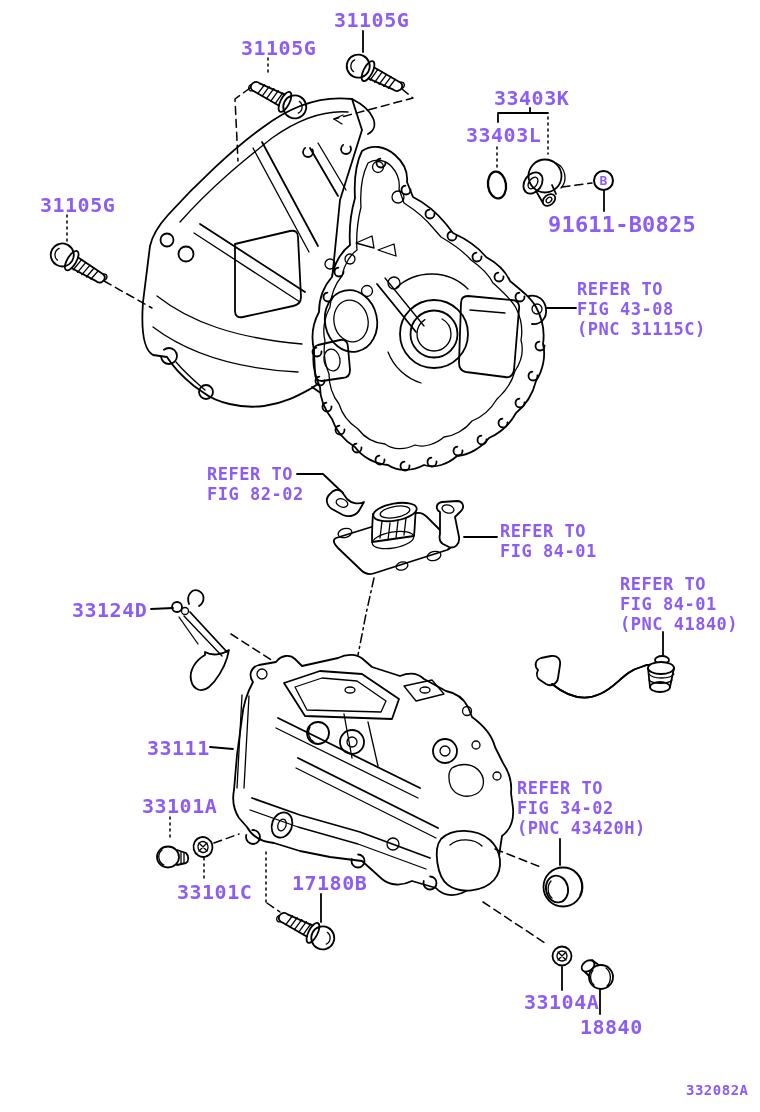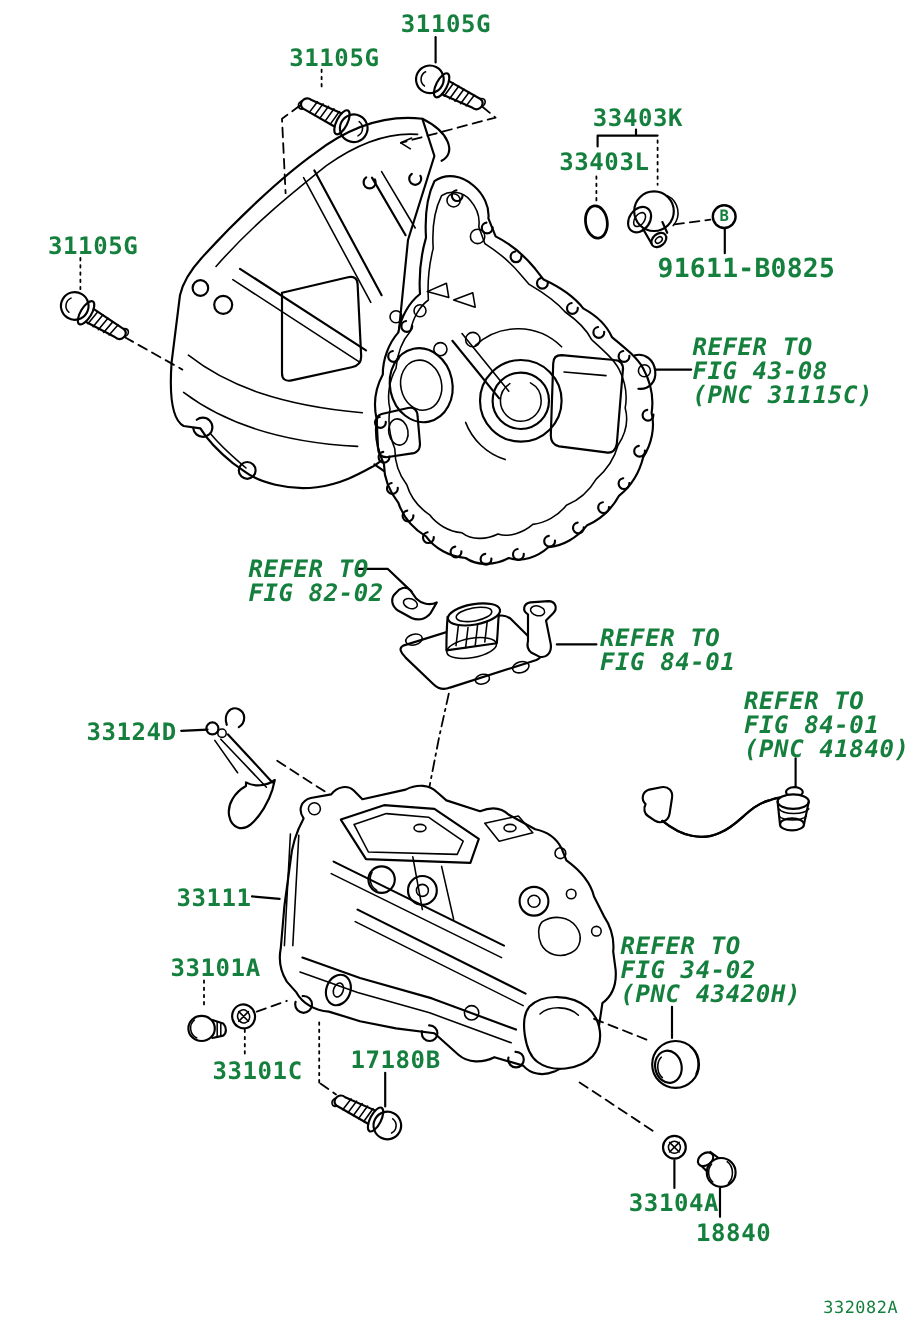--- a/index.html
+++ b/index.html
@@ -1,32 +1,32 @@
 <!DOCTYPE html>
 <html><head>
 <meta charset="utf-8">
 <style>
   html,body{margin:0;padding:0;background:#fff;}
   .canvas{position:relative;width:760px;height:1112px;background:#fff;overflow:hidden;
-          font-family:"DejaVu Sans Mono","Liberation Mono",monospace;color:#15803d;}
+          font-family:"DejaVu Sans Mono","Liberation Mono",monospace;color:#8b5cf6;}
   svg.art{position:absolute;left:0;top:0;}
   svg.art *{stroke:#000;fill:none;stroke-width:1.8;stroke-linecap:round;stroke-linejoin:round;}
   svg.art .fw{fill:#fff;}
   svg.art .thin{stroke-width:1.3;}
   svg.art .thick{stroke-width:2.3;}
   svg.art .dash{stroke-dasharray:8 5;stroke-width:1.5;}
   svg.art .dot{stroke-dasharray:2 4;stroke-width:1.5;}
   svg.art .dashdot{stroke-dasharray:9 4 2 4;stroke-width:1.5;}
   .plabel{position:absolute;font-weight:bold;font-size:20px;letter-spacing:.5px;white-space:nowrap;}
   .plabel.sm{font-size:22px;letter-spacing:.2px;}
-  .ref{position:absolute;font-weight:bold;font-size:20px;line-height:20px;letter-spacing:.5px;white-space:nowrap;font-style:italic;}
+  .ref{position:absolute;font-weight:bold;font-size:17px;line-height:20px;letter-spacing:.5px;white-space:nowrap;}
   .callout-b{position:absolute;left:593px;top:170px;width:21px;height:21px;border:2px solid #000;
              border-radius:50%;box-sizing:border-box;font-size:13px;font-weight:bold;
              display:flex;align-items:center;justify-content:center;background:#fff;}
-  .footer-code{position:absolute;left:686px;top:1082px;font-size:14px;font-weight:normal;letter-spacing:.5px;}
+  .footer-code{position:absolute;left:686px;top:1082px;font-size:14px;font-weight:bold;letter-spacing:.5px;}
 </style>
 </head>
 <body>
 
 <div class="canvas">
 
 <svg class="art" width="760" height="1112" viewBox="0 0 760 1112">
   <defs>
     <g id="bolt">
       <circle cx="-2" cy="0" r="11.5"></circle>

